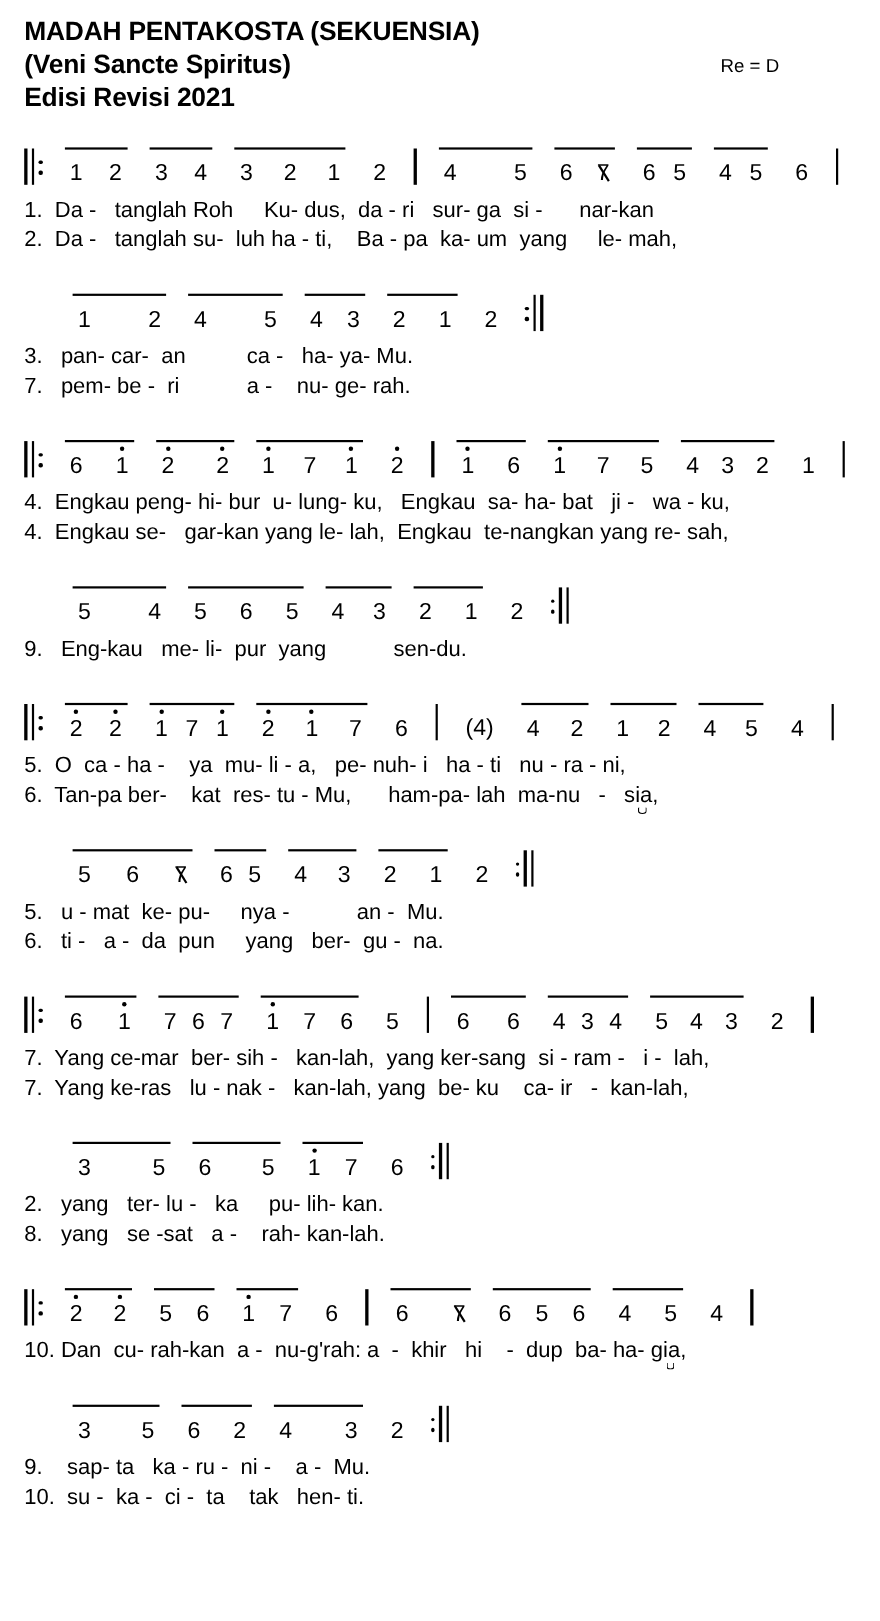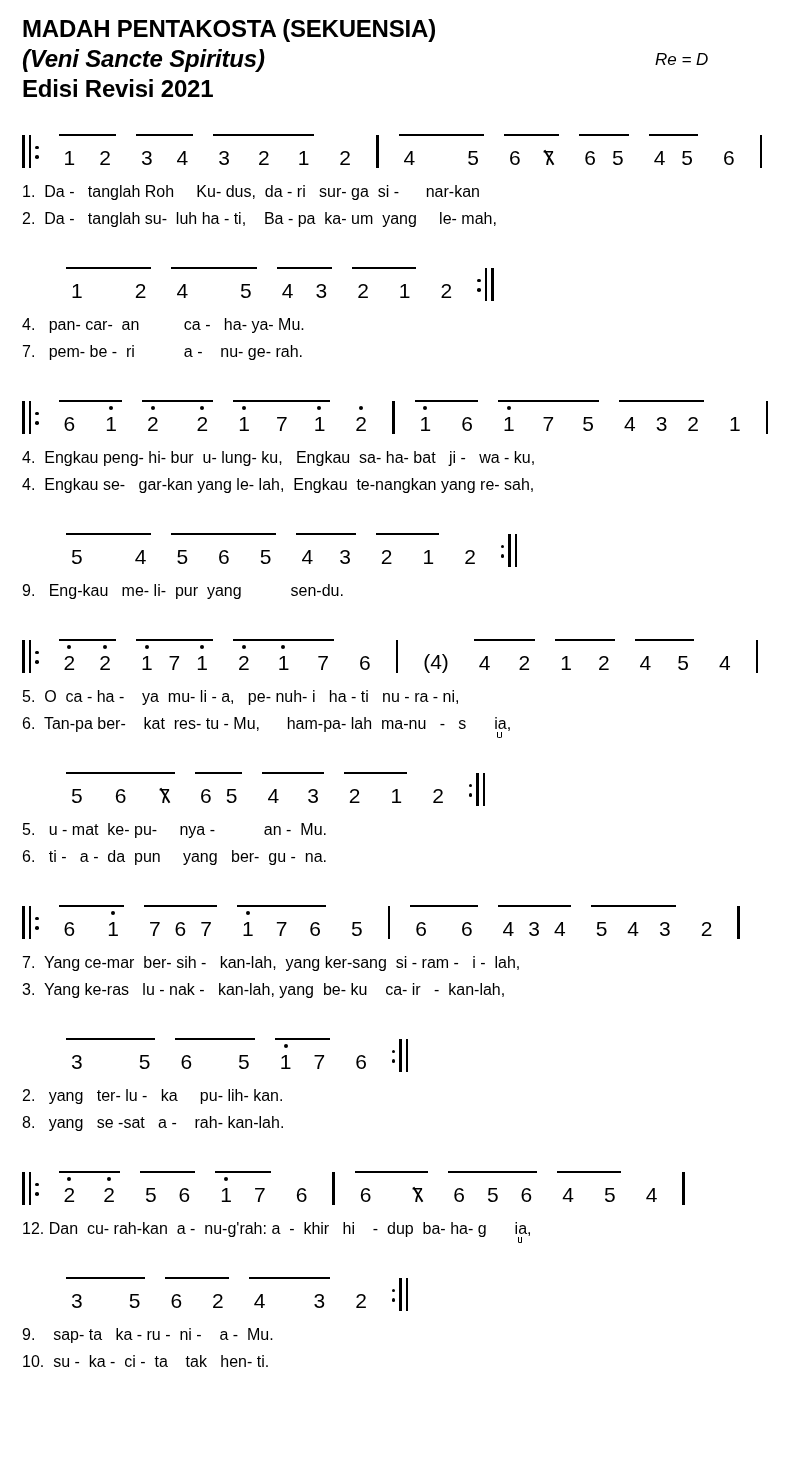--- a/index.html
+++ b/index.html
@@ -8,21 +8,21 @@
     width:800px;height:1474px;
     background:#fff;color:#000;
     font-family:"Liberation Sans",sans-serif;
     overflow:hidden;
     box-sizing:border-box;
     padding:14px 20px 0 22px;
   }
   
   header{position:relative;margin-bottom:28px;}
   .title{font-size:24px;font-weight:bold;line-height:30px;letter-spacing:-0.2px;}
-  .subrow{position:relative;font-style:italic;}
+  .subrow{position:relative;}
   .key{
     position:absolute;left:633px;top:6px;
     font-size:17px;font-weight:normal;letter-spacing:0;
   }
   
   .system{margin-bottom:33px;}
   .notation{
     display:flex;align-items:flex-end;column-gap:20px;
     margin-bottom:10px;height:36px;
   }
@@ -43,22 +43,22 @@
     width:2px;height:17px;background:#000;
     transform:rotate(-32deg);
   }
   .barline{width:2.5px;height:33px;background:#000;}
   .rep{display:inline-flex;align-items:flex-end;gap:4px;height:34px;}
   .rbar{width:2.5px;height:33px;background:#000;}
   .rdots{display:flex;flex-direction:column;justify-content:center;gap:6px;height:30px;margin-bottom:1px;}
   .rdot{width:3.5px;height:3.5px;background:#000;border-radius:50%;}
   .ptext{font-size:21px;line-height:1;padding-bottom:1px;}
   
-  .lyric{font-size:16px;line-height:27px;white-space:pre;}
-  .breve{position:relative;margin-left:28px;}
+  .lyric{font-size:20px;line-height:27px;white-space:pre;}
+  .breve{position:relative;}
   .breve::after{
     content:'';position:absolute;left:3px;right:5px;bottom:-6px;height:5px;
     border:1.6px solid #000;border-top:none;
     border-radius:0 0 9px 9px / 0 0 6px 6px;
   }
 </style>
 </head>
 <body>
 
 <div class="page">
@@ -223,21 +223,21 @@
           </span>
           <span class="rep">
             <span class="rdots">
               <span class="rdot"></span>
               <span class="rdot"></span>
             </span>
             <span class="rbar"></span>
             <span class="rbar"></span>
           </span>
         </div>
-        <div class="lyric"><span>4.   pan- car-  an          ca -   ha- ya- Mu.</span></div>
+        <div class="lyric"><span>3.   pan- car-  an          ca -   ha- ya- Mu.</span></div>
         <div class="lyric"><span>7.   pem- be -  ri           a -    nu- ge- rah.</span></div>
       </div>
       <div class="system">
         <div class="notation">
           <span class="rep">
             <span class="rbar"></span>
             <span class="rbar"></span>
             <span class="rdots">
               <span class="rdot"></span>
               <span class="rdot"></span>
@@ -654,21 +654,21 @@
           </span>
           <span class="grp noline" style="column-gap: 20px;">
             <span class="note">
               <span class="octdot"></span>
               <span class="digit">2</span>
             </span>
           </span>
           <span class="barline"></span>
         </div>
         <div class="lyric"><span>7.  Yang ce-mar  ber- sih -   kan-lah,  yang ker-sang  si - ram -   i -  lah,</span></div>
-        <div class="lyric"><span>3.  Yang ke-ras   lu - nak -   kan-lah, yang  be- ku    ca- ir   -  kan-lah,</span></div>
+        <div class="lyric"><span>7.  Yang ke-ras   lu - nak -   kan-lah, yang  be- ku    ca- ir   -  kan-lah,</span></div>
       </div>
       <div class="system">
         <div class="notation indent">
           <span class="grp" style="column-gap: 56px;">
             <span class="note">
               <span class="octdot"></span>
               <span class="digit">3</span>
             </span>
             <span class="note">
               <span class="octdot"></span>
@@ -795,21 +795,21 @@
             </span>
           </span>
           <span class="grp noline" style="column-gap: 20px;">
             <span class="note">
               <span class="octdot"></span>
               <span class="digit">4</span>
             </span>
           </span>
           <span class="barline"></span>
         </div>
-        <div class="lyric"><span>12. Dan  cu- rah-kan  a -  nu-g'rah: a  -  khir   hi    -  dup  ba- ha- g</span><span class="breve">ia</span><span>,</span></div>
+        <div class="lyric"><span>10. Dan  cu- rah-kan  a -  nu-g'rah: a  -  khir   hi    -  dup  ba- ha- g</span><span class="breve">ia</span><span>,</span></div>
       </div>
       <div class="system">
         <div class="notation indent">
           <span class="grp" style="column-gap: 46px;">
             <span class="note">
               <span class="octdot"></span>
               <span class="digit">3</span>
             </span>
             <span class="note">
               <span class="octdot"></span>

